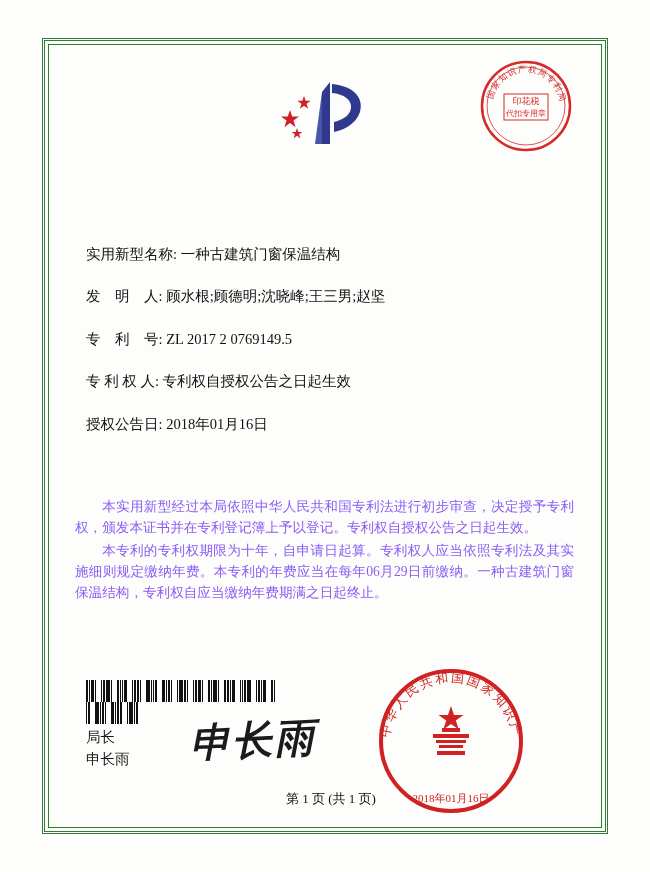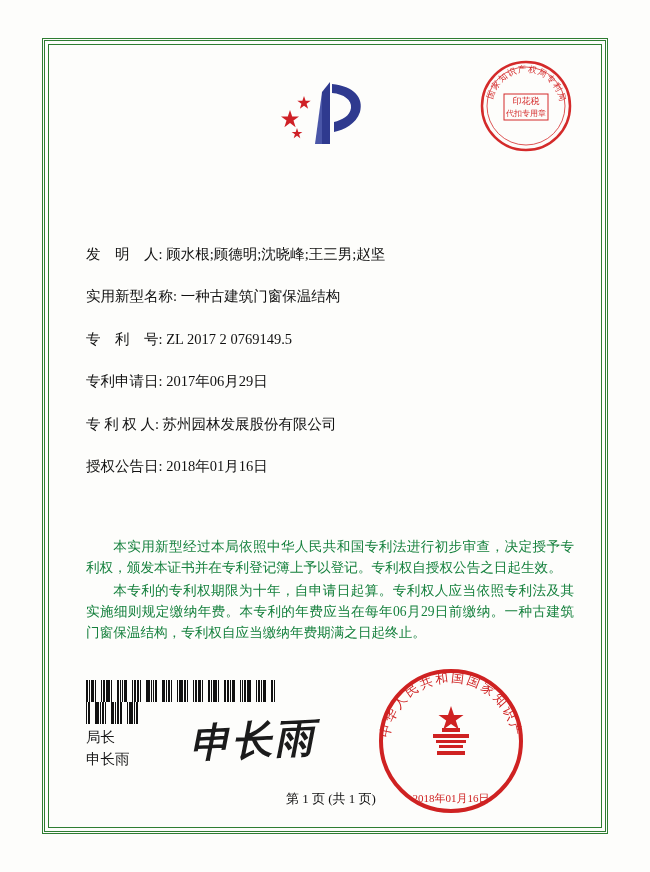--- a/index.html
+++ b/index.html
@@ -104,28 +104,27 @@
     display: inline-block;
     color: #111;
   }
   .field-value {
     display: inline-block;
     color: #111;
   }
 
   .paragraphs {
     position: absolute;
-    left: 24px;
+    left: 13px;
     right: 14px;
     top: 438px;
     font-size: 13.6px;
     line-height: 21px;
     text-align: justify;
-    color: #15803d;
-    margin-top: 40px;
+    color: #8b5cf6;
   }
   .paragraphs p {
     margin: 0 0 2px 0;
     text-indent: 2em;
   }
 
   
   .barcode {
     position: absolute;
     left: 24px;
@@ -216,38 +215,34 @@
           <textPath href="#sealTopArc" startOffset="6%">国家知识产权局专利局</textPath>
         </text>
         <text x="48" y="46" font-size="9" fill="#d42a2a" text-anchor="middle">印花税</text>
         <text x="48" y="58" font-size="8" fill="#d42a2a" text-anchor="middle">代扣专用章</text>
       </svg>
     </div>
 
 
     <div class="fields">
       <div class="field-row">
+        <span class="field-label">实用新型名称:</span>
+        <span class="field-value">一种古建筑门窗保温结构</span>
+      </div>
+      <div class="field-row">
         <span class="field-label">发　明　人:</span>
         <span class="field-value">顾水根;顾德明;沈晓峰;王三男;赵坚</span>
       </div>
       <div class="field-row">
-        <span class="field-label">实用新型名称:</span>
-        <span class="field-value">一种古建筑门窗保温结构</span>
-      </div>
-      <div class="field-row">
         <span class="field-label">专　利　号:</span>
         <span class="field-value">ZL 2017 2 0769149.5</span>
       </div>
       <div class="field-row">
-        <span class="field-label">专利申请日:</span>
-        <span class="field-value">2017年06月29日</span>
-      </div>
-      <div class="field-row">
         <span class="field-label">专 利 权 人:</span>
-        <span class="field-value">苏州园林发展股份有限公司</span>
+        <span class="field-value">专利权自授权公告之日起生效</span>
       </div>
       <div class="field-row">
         <span class="field-label">授权公告日:</span>
         <span class="field-value">2018年01月16日</span>
       </div>
     </div>
 
     <div class="paragraphs">
       <p>本实用新型经过本局依照中华人民共和国专利法进行初步审查，决定授予专利权，颁发本证书并在专利登记簿上予以登记。专利权自授权公告之日起生效。</p>
       <p>本专利的专利权期限为十年，自申请日起算。专利权人应当依照专利法及其实施细则规定缴纳年费。本专利的年费应当在每年06月29日前缴纳。一种古建筑门窗保温结构，专利权自应当缴纳年费期满之日起终止。</p>

